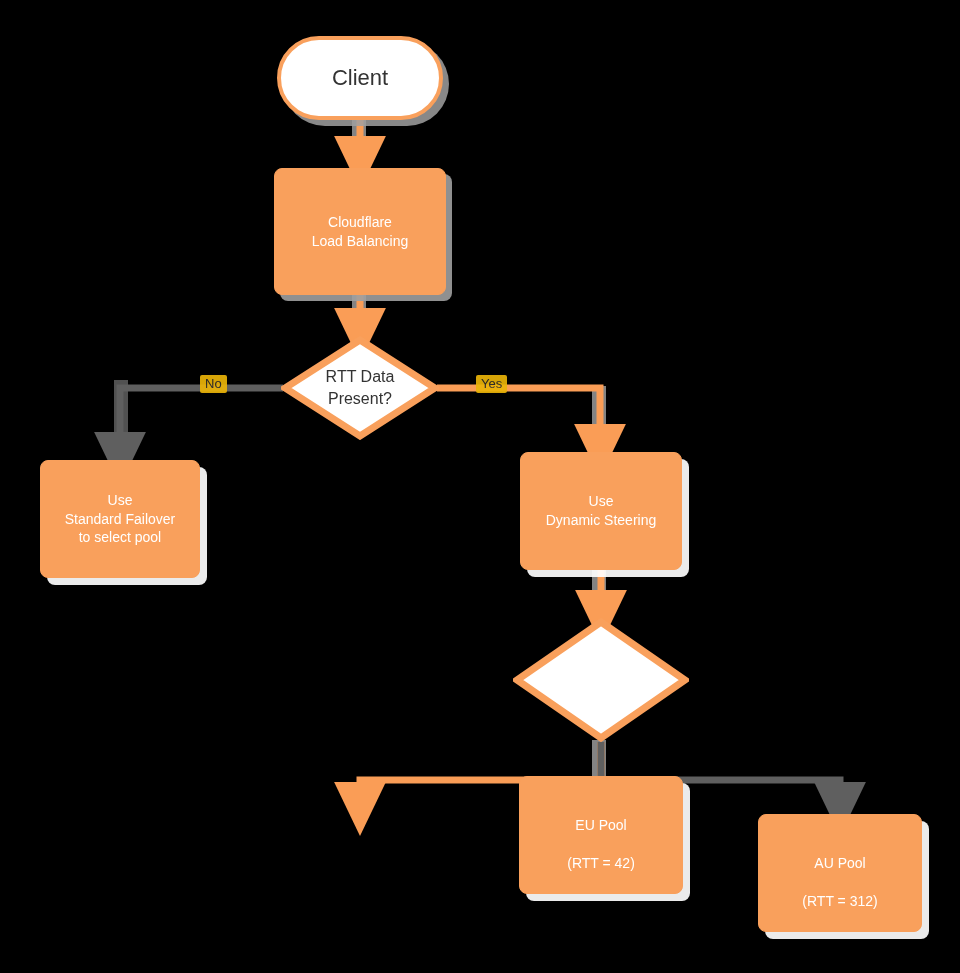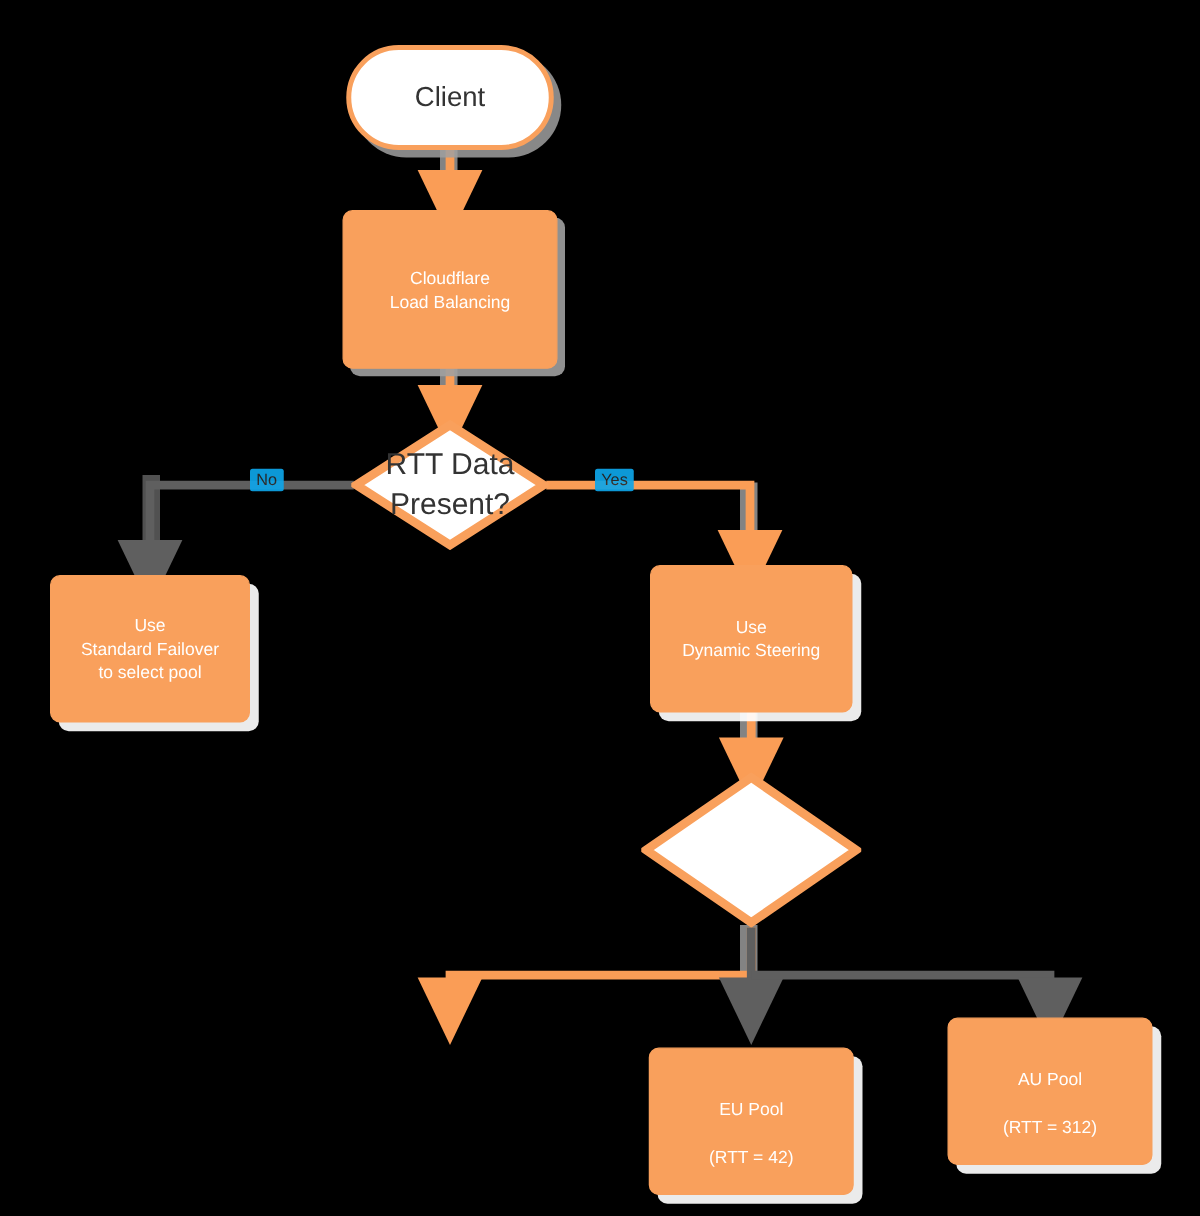--- a/index.html
+++ b/index.html
@@ -55,21 +55,21 @@
     box-shadow: 6px 6px 0 0 rgba(160,160,160,0.9);
   }
   .node-process.shadow-white {
     box-shadow: 7px 7px 0 0 rgba(255,255,255,0.92);
   }
   
   .node-diamond {
     background: transparent;
     border: none;
     color: #333333;
-    font-size: 24px;
+    font-size: 16px;
     line-height: 1.35;
   }
   .diamond-shape {
     position: absolute;
     left: 0;
     top: 0;
     width: 100%;
     height: 100%;
     z-index: 0;
   }
@@ -85,21 +85,21 @@
     white-space: pre-line;
   }
   .bold-seg {
     font-weight: bold;
   }
   .edge-label {
     position: absolute;
     z-index: 6;
     font-size: 13px;
     color: #2a2a2a;
-    background: #0ea5e9;
+    background: #eab308;
     padding: 2px 5px;
     border-radius: 2px;
     line-height: 1.1;
     white-space: nowrap;
     opacity: 0.92;
   }
 </style>
 </head>
 <body>
 
@@ -173,21 +173,21 @@
 Dynamic Steering</span>
   </div>
 
   <div class="node node-diamond" style="left:513px; top:618px; width:176px; height:124px;">
     <svg class="diamond-shape" viewBox="0 0 176 124" preserveAspectRatio="none">
       <polygon points="88,4 172,62 88,120 4,62" fill="#ffffff" stroke="#f9a05c" stroke-width="7"></polygon>
     </svg>
   </div>
 
 
-  <div class="node node-process shadow-white" style="left:519px; top:838px; width:164px; height:118px;">
+  <div class="node node-process shadow-white" style="left:519px; top:776px; width:164px; height:118px;">
     <span class="node-label">
       <span>EU Pool</span><br>
       <span>(</span><span>RTT = 42</span><span>)</span>
     </span>
   </div>
 
   <div class="node node-process shadow-white" style="left:758px; top:814px; width:164px; height:118px;">
     <span class="node-label">
       <span>AU Pool</span><br>
       <span>(</span><span>RTT = 312</span><span>)</span>

